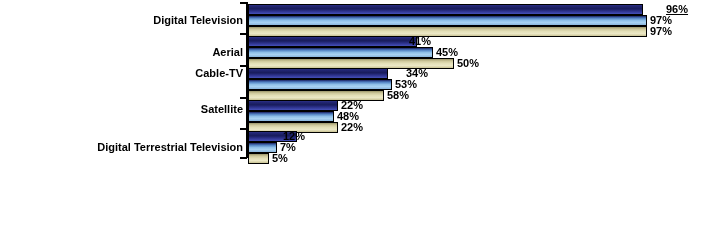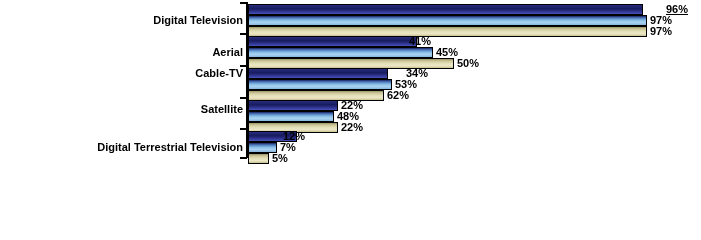--- a/index.html
+++ b/index.html
@@ -179,21 +179,21 @@
             <div class="bar-row">
               <div class="bar s0" style="width: 140px;"></div>
               <span class="bar-value" style="left: 148px; margin-left: 7px;">34%</span>
             </div>
             <div class="bar-row">
               <div class="bar s1" style="width: 144px;"></div>
               <span class="bar-value" style="left: 144px;">53%</span>
             </div>
             <div class="bar-row">
               <div class="bar s2" style="width: 136px;"></div>
-              <span class="bar-value" style="left: 136px;">62%</span>
+              <span class="bar-value" style="left: 136px;">58%</span>
             </div>
           </div>
         </div>
         <div class="cat-group" style="top: 100px; height: 33px;">
           <div class="cat-label" style="top: 4px; right: 458px;">Satellite</div>
           <div class="bars" style="left: 248px;">
             <div class="bar-row">
               <div class="bar s0" style="width: 90px;"></div>
               <span class="bar-value" style="left: 90px;">22%</span>
             </div>

